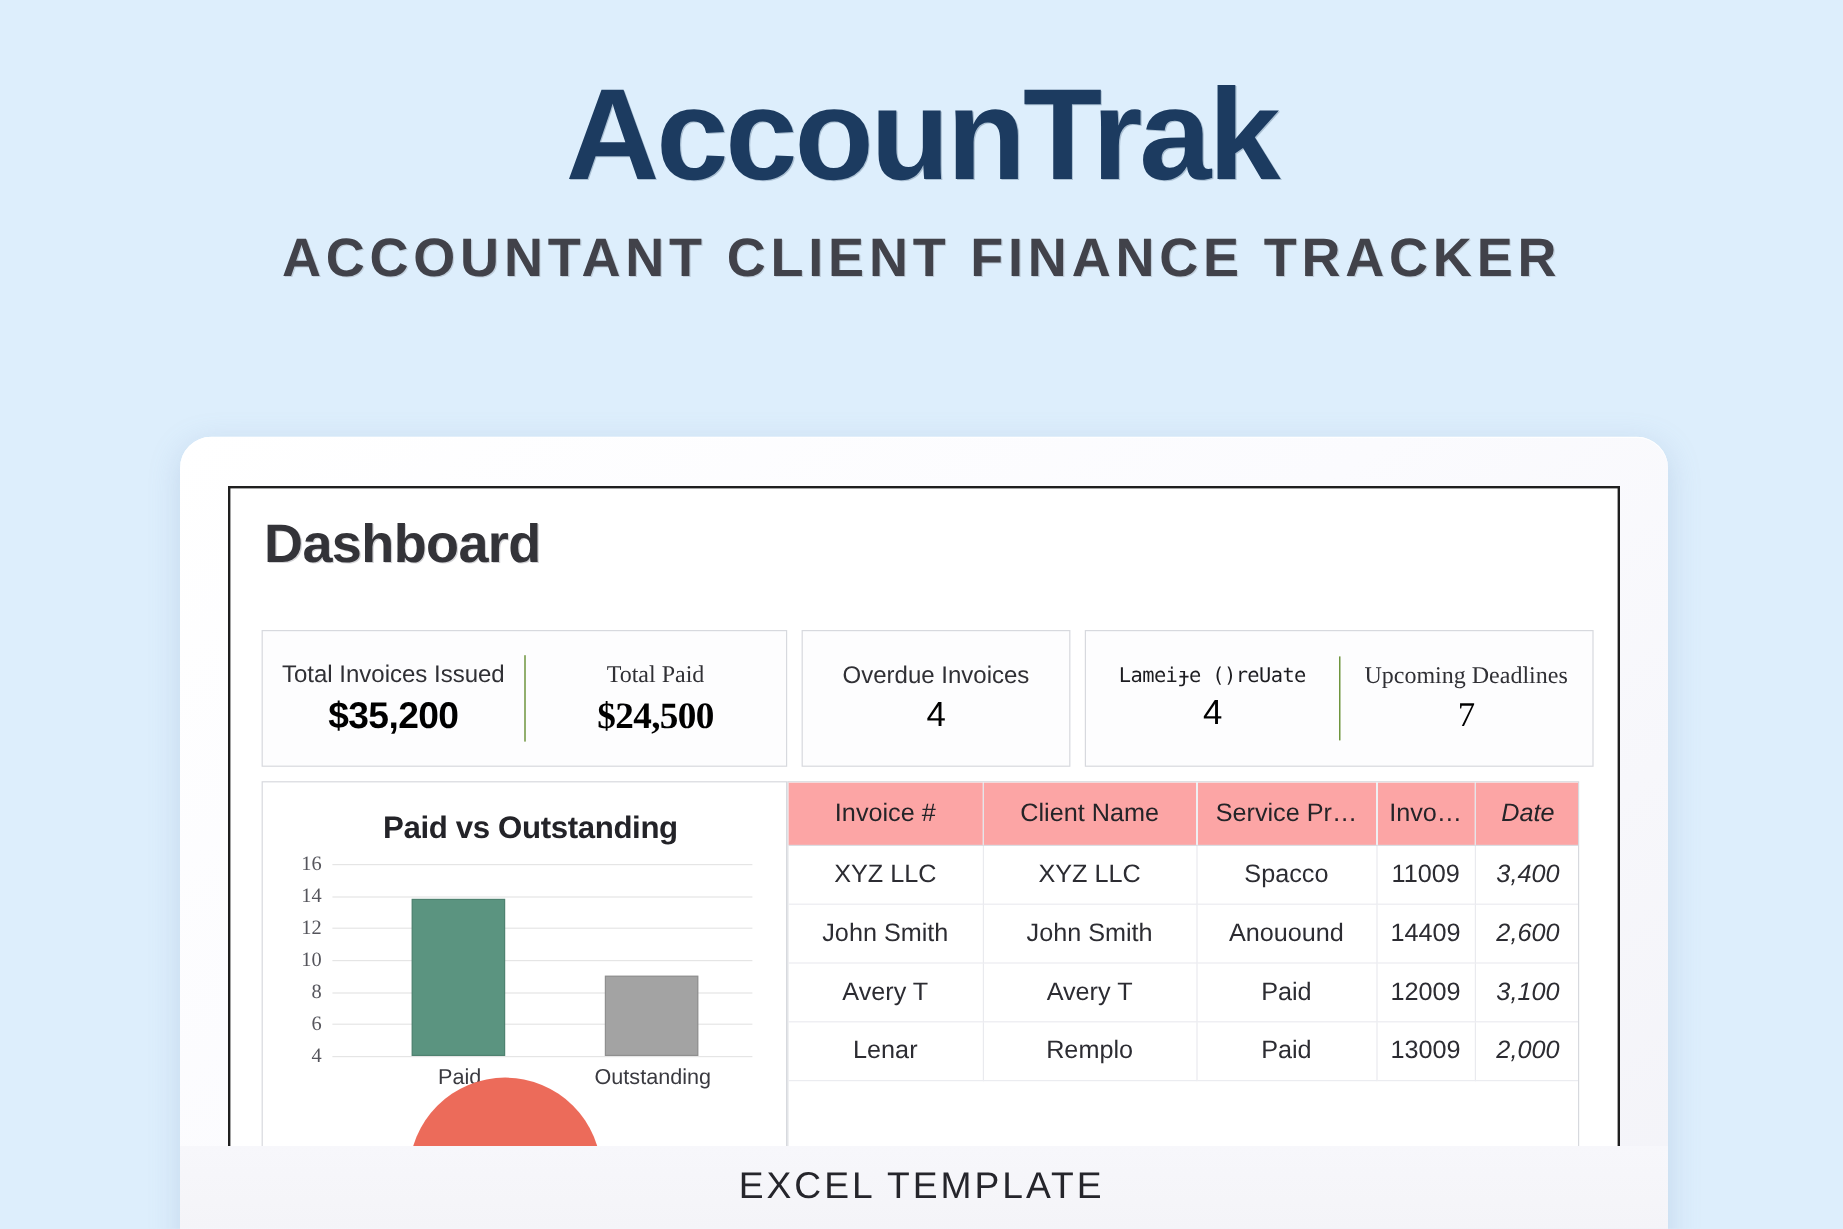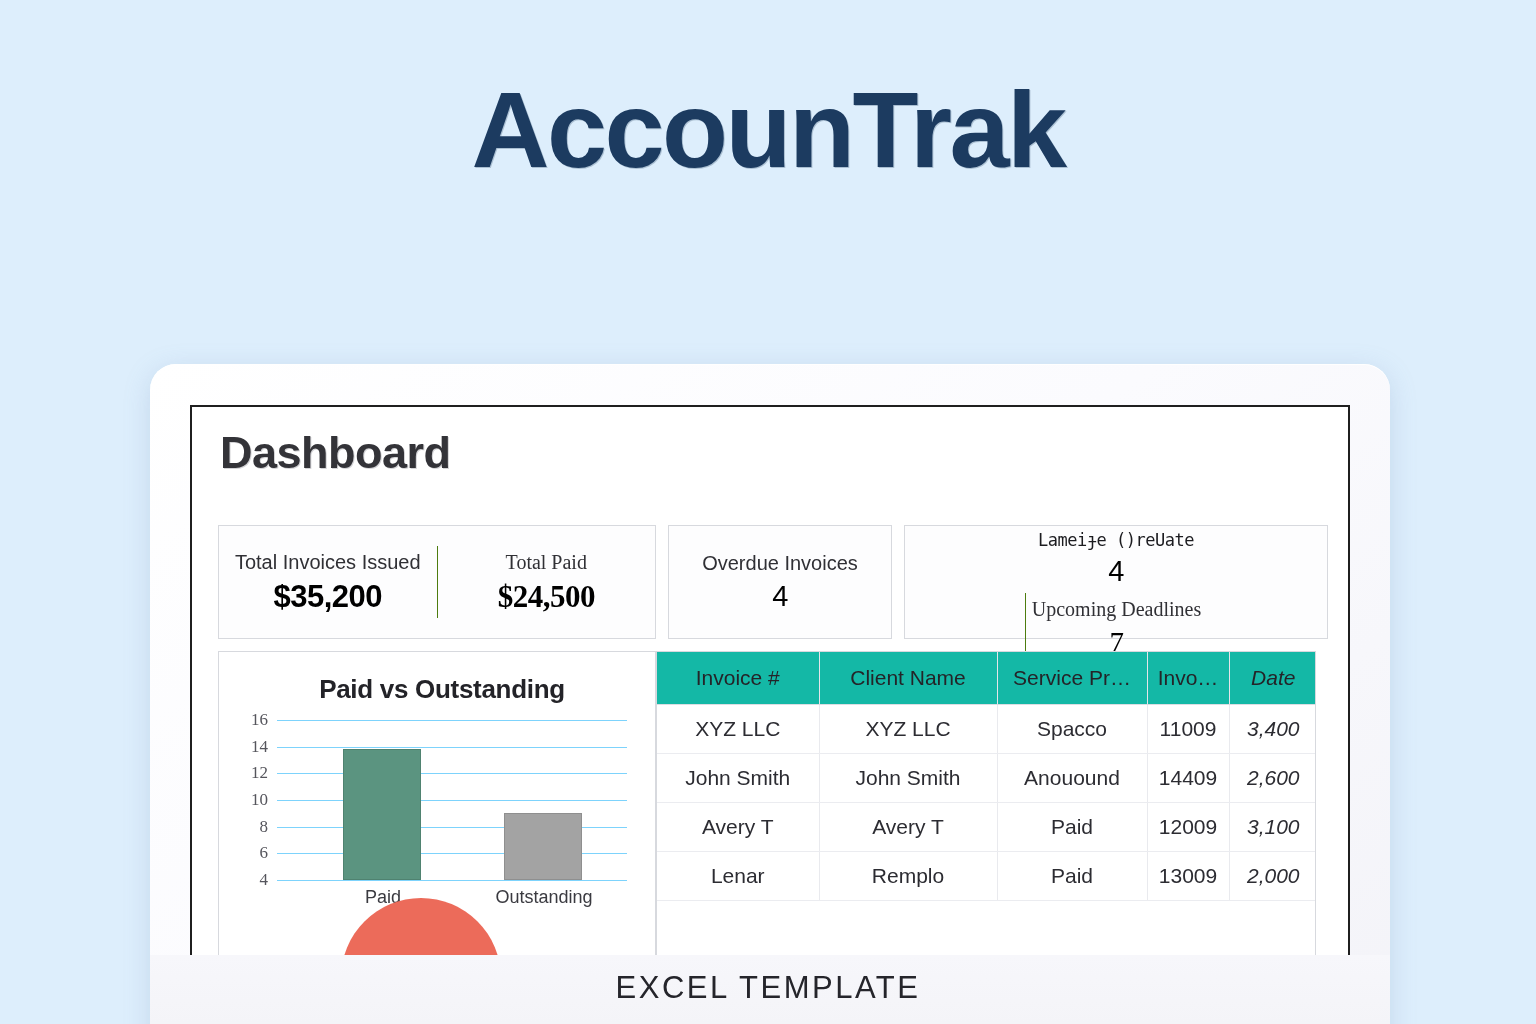--- a/index.html
+++ b/index.html
@@ -14,21 +14,21 @@
     background: #ddeefc;
     font-family: "Liberation Sans", sans-serif;
     position: relative;
   }
 
   
   .hero {
     position: absolute;
     top: 0; left: 0;
     width: 1536px;
-    padding-top: 76px;
+    padding-top: 58px;
     text-align: center;
   }
 
   .brand-title {
     font-family: "Liberation Sans", sans-serif;
     font-size: 108px;
     font-weight: bold;
     color: #1c3b60;
     letter-spacing: -2.5px;
     line-height: 1.0;
@@ -94,21 +94,21 @@
 
   .kpi-card {
     background: #fdfdfe;
     border: 1px solid #d7d9de;
     display: flex;
     align-items: center;
   }
 
   .kpi-card.card-a { width: 438px; }
   .kpi-card.card-b { width: 224px; }
-  .kpi-card.card-c { width: 424px; flex-direction: column; }
+  .kpi-card.card-c { width: 424px; }
 
   .kpi-cell {
     flex: 1;
     text-align: center;
     padding: 4px 6px;
   }
 
   .kpi-cell + .kpi-cell {
     border-left: 1px solid #4d7c0f;
     font-family: Liberation Serif, serif;
@@ -178,21 +178,21 @@
     top: 68px;
     width: 350px;
     height: 160px;
   }
 
   .gridline {
     position: absolute;
     left: 0;
     width: 100%;
     height: 1px;
-    background: #7dd3fc;
+    background: #e5e5e5;
   }
 
   .ytick {
     position: absolute;
     right: 100%;
     margin-right: 9px;
     transform: translateY(-50%);
     font-family: "Liberation Serif", serif;
     font-size: 17px;
     color: #55555c;
@@ -238,21 +238,21 @@
     overflow: hidden;
   }
 
   table.inv-table {
     width: 100%;
     border-collapse: collapse;
     table-layout: fixed;
   }
 
   table.inv-table th {
-    background: #14b8a6;
+    background: #fca5a5;
     font-size: 21px;
     font-weight: normal;
     color: #242428;
     padding: 14px 6px;
     text-align: center;
     border-right: 1px solid #e4e5ea;
     border-bottom: 1px solid #dcdde2;
     white-space: nowrap;
     overflow: hidden;
   }
@@ -297,20 +297,21 @@
     height: 69px;
     background: linear-gradient(180deg, #f7f7fb 0%, #f4f4f8 100%);
     z-index: 4;
   }
 </style>
 </head>
 <body>
 
 <div class="hero">
   <div class="brand-title">AccounTrak</div>
+  <div class="brand-subtitle">ACCOUNTANT CLIENT FINANCE TRACKER</div>
 </div>
 
 <div class="device-frame">
   <div class="device-screen">
 
     <div class="dash-title">Dashboard</div>
 
     <div class="kpi-row">
 
       <div class="kpi-card card-a">

